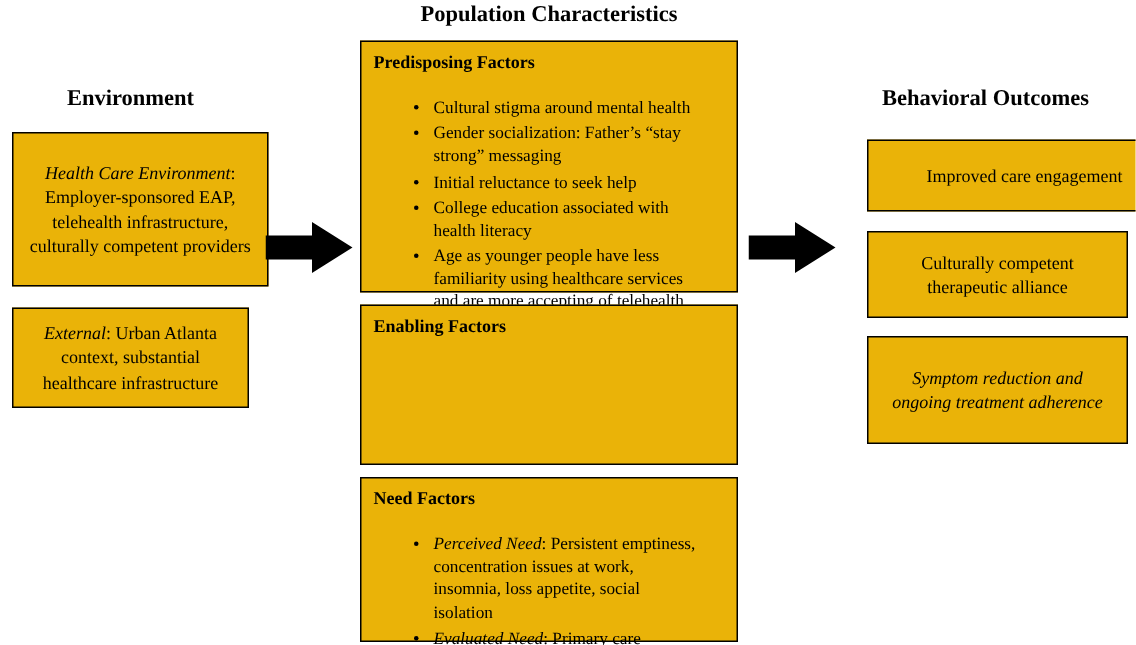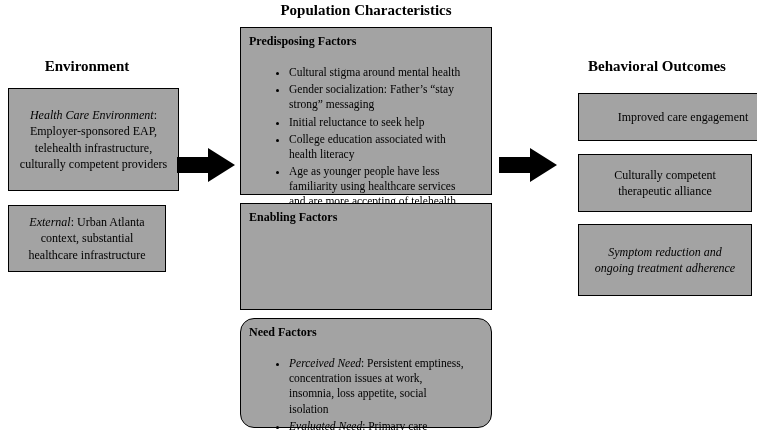--- a/index.html
+++ b/index.html
@@ -13,21 +13,21 @@
   }
   .heading {
     position:absolute;
     font-weight:bold;
     font-size:15px;
     text-align:center;
   }
   .box {
     position:absolute;
     border:1px solid #000;
-    background:#a3a3a3;
+    background:#eab308;
     box-sizing:border-box;
   }
   .side-box {
     display:flex;
     align-items:center;
     justify-content:center;
     text-align:center;
     font-size:12px;
     line-height:1.35;
     padding:4px 10px;
@@ -81,21 +81,21 @@
     <li>Initial reluctance to seek help</li>
     <li>College education associated with health literacy</li>
     <li>Age as younger people have less familiarity using healthcare services and are more accepting of telehealth</li>
   </ul>
 </div>
 
 <div class="box center-box gapped" style="left:240px; top:203px; width:252px; height:107px;">
   <h3>Enabling Factors</h3>
 </div>
 
-<div class="box center-box" style="left:240px; top:318px; width:252px; height:110px;border-radius:14px;">
+<div class="box center-box" style="left:240px; top:318px; width:252px; height:110px;">
   <h3>Need Factors</h3>
   <ul>
     <li>
       <span class="em">Perceived Need</span><span>: Persistent emptiness, concentration issues at work, insomnia, loss appetite, social isolation</span>
     </li>
     <li>
       <span class="em">Evaluated Need</span><span>: Primary care depression screening, referral to specialty care</span>
     </li>
   </ul>
 </div>

